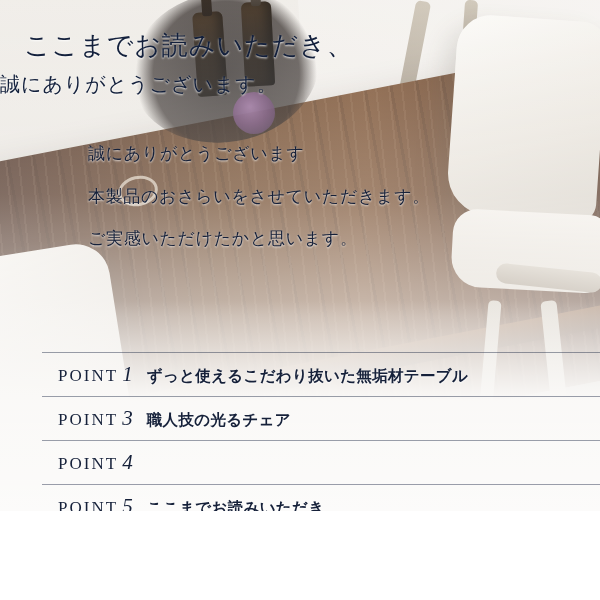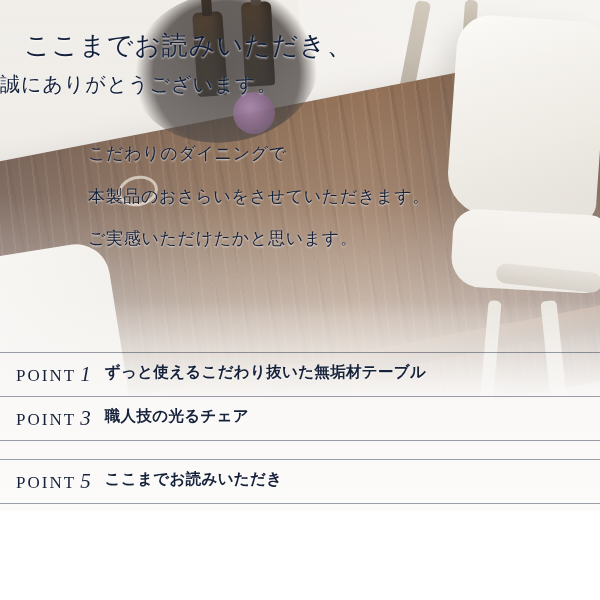--- a/index.html
+++ b/index.html
@@ -288,24 +288,25 @@
   }
 
   .points {
     position: absolute;
     left: 0;
     right: 0;
     top: 352px;
   }
   .point-row {
     display: flex;
-    align-items: flex-start;
+    align-items: flex-end;
     gap: 12px;
     padding: 9px 0 9px 16px;
     border-bottom: 1px solid rgba(33, 45, 72, .45);
+    margin-left: 42px;
   }
   .point-row:first-child { border-top: 1px solid rgba(33, 45, 72, .45); }
   .point-label {
     font-size: 17px;
     letter-spacing: .12em;
     color: #16213a;
     white-space: nowrap;
     text-shadow: 0 1px 2px rgba(255,255,255,.85);
   }
   .point-num {
@@ -356,21 +357,21 @@
   </div>
 
   <div class="content">
 
     <div class="headline">
       <span class="line1">ここまでお読みいただき、</span>
       <span class="line2">誠にありがとうございます。</span>
     </div>
 
     <div class="body-copy">
-      <p>こだわりのダイニングで</p>
+      <p>誠にありがとうございます</p>
       <p>本製品のおさらいをさせていただきます。</p>
       <p>ご実感いただけたかと思います。</p>
     </div>
 
     <div class="points">
 
       <div class="point-row">
         <span class="point-label">
           <span>POINT</span><span class="point-num">1</span>
         </span>
@@ -379,20 +380,23 @@
 
 
       <div class="point-row">
         <span class="point-label">
           <span>POINT</span><span class="point-num">3</span>
         </span>
         <span class="point-text">職人技の光るチェア</span>
       </div>
 
       <div class="point-row">
+        <span class="point-label">
+          <span>POINT</span><span class="point-num">4</span>
+        </span>
       </div>
 
       <div class="point-row">
         <span class="point-label">
           <span>POINT</span><span class="point-num">5</span>
         </span>
         <span class="point-text">ここまでお読みいただき</span>
       </div>
 
     </div>

